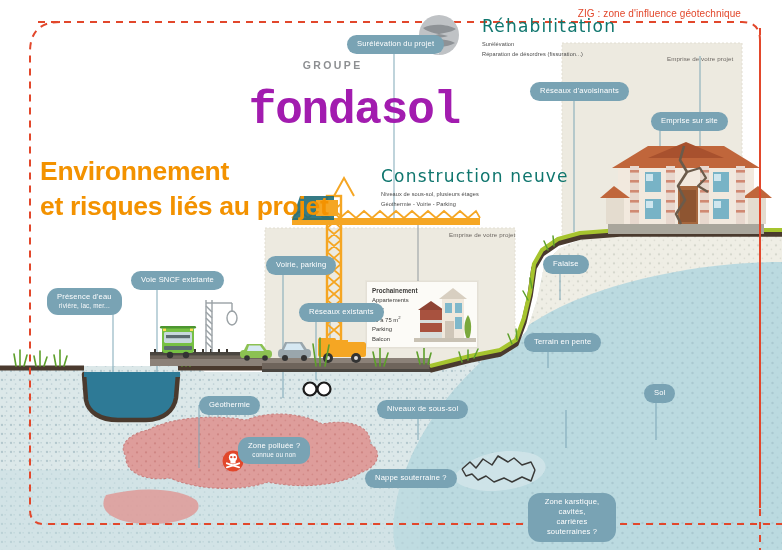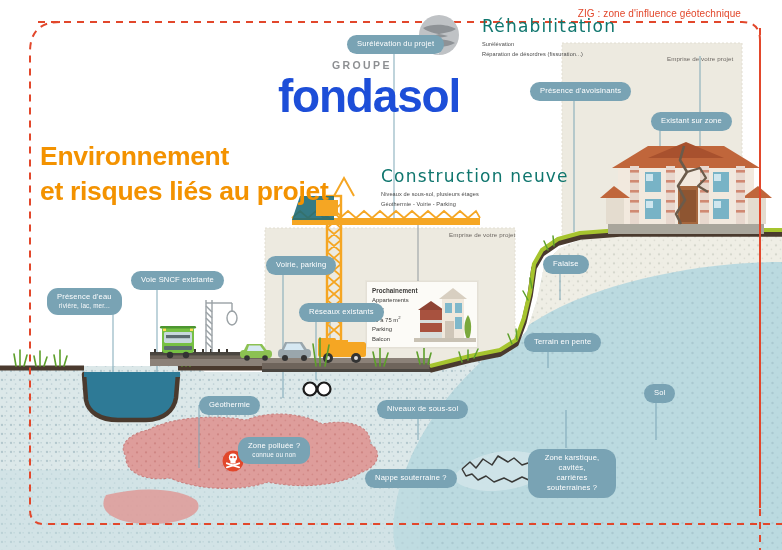--- a/index.html
+++ b/index.html
@@ -17,22 +17,22 @@
   
   #header{position:absolute;left:40px;top:14px;width:420px;}
   .logo-row{display:flex;align-items:flex-end;gap:6px;flex-direction:column;}
   .logo-mark{width:42px;height:42px;flex:0 0 auto;}
   .logo-textwrap{position:relative;line-height:1;}
   .logo-groupe{
     position:absolute;left:54px;top:-2px;
     font-size:10.5px;letter-spacing:2.4px;color:#8d8f92;font-weight:600;
   }
   .logo-word{
-    font-size:46px;font-weight:700;color:#1d4ed8;letter-spacing:-1.2px;
-    margin-top:11px;font-family:Liberation Sans, sans-serif;
+    font-size:46px;font-weight:700;color:#a21caf;letter-spacing:-1.2px;
+    margin-top:26px;font-family:Liberation Mono, monospace;
   }
   #title{
     margin-top:20px;color:#F39200;font-weight:700;font-size:26.5px;
     line-height:1.33;letter-spacing:-.3px;
   }
   #title .l2{display:block;}
 
   
   #zig-legend{
     position:absolute;right:41px;top:8px;
@@ -55,21 +55,21 @@
   .pill{
     position:absolute;
     background:#79A3B4;color:#ffffff;
     border-radius:11px;
     padding:4px 10px 5px;
     font-size:7.6px;text-align:center;line-height:1.32;
     white-space:nowrap;letter-spacing:.15px;
     box-sizing:border-box;
   }
   .pill .sm{display:block;font-size:6.3px;opacity:.95;}
-  .pill.two{border-radius:12px;padding:4px 10px 5px;white-space:normal;}
+  .pill.two{border-radius:12px;padding:4px 10px 5px;white-space:normal;margin-top:44px;}
 
   
   .cap{
     position:absolute;font-size:6.2px;color:#6c6762;letter-spacing:.1px;white-space:nowrap;
   }
 
   
   #billboard{
     position:absolute;left:366px;top:281px;width:112px;height:67px;
     background:#FCFBF7;border:1px solid #e4e0d6;box-sizing:border-box;
@@ -472,23 +472,23 @@
       <rect x="41" y="20" width="7" height="10" fill="#7FB8CB"></rect>
       <rect x="41" y="34" width="7" height="12" fill="#7FB8CB"></rect>
       <rect x="31" y="38" width="9" height="18" fill="#CFC6B8"></rect>
       <path d="M53 56 C49 48 50 38 54 32 C58 38 58 48 55 56 Z" fill="#7BA83C"></path>
       <rect x="0" y="55" width="62" height="4" fill="#C9C2B4"></rect>
     </svg>
   </div>
 
   <div class="pill" style="left:347px;top:35px;">Surélévation du projet</div>
 
-  <div class="pill" style="left:530px;top:82px;">Présence d'avoisinants</div>
-
-  <div class="pill" style="left:651px;top:112px;">Existant sur zone</div>
+  <div class="pill" style="left:530px;top:82px;">Réseaux d'avoisinants</div>
+
+  <div class="pill" style="left:651px;top:112px;">Emprise sur site</div>
 
   <div class="pill" style="left:47px;top:288px;">
     <span>Présence d'eau</span>
     <span class="sm">rivière, lac, mer...</span>
   </div>
 
   <div class="pill" style="left:131px;top:271px;">Voie SNCF existante</div>
 
   <div class="pill" style="left:266px;top:256px;">Voirie, parking</div>
 

